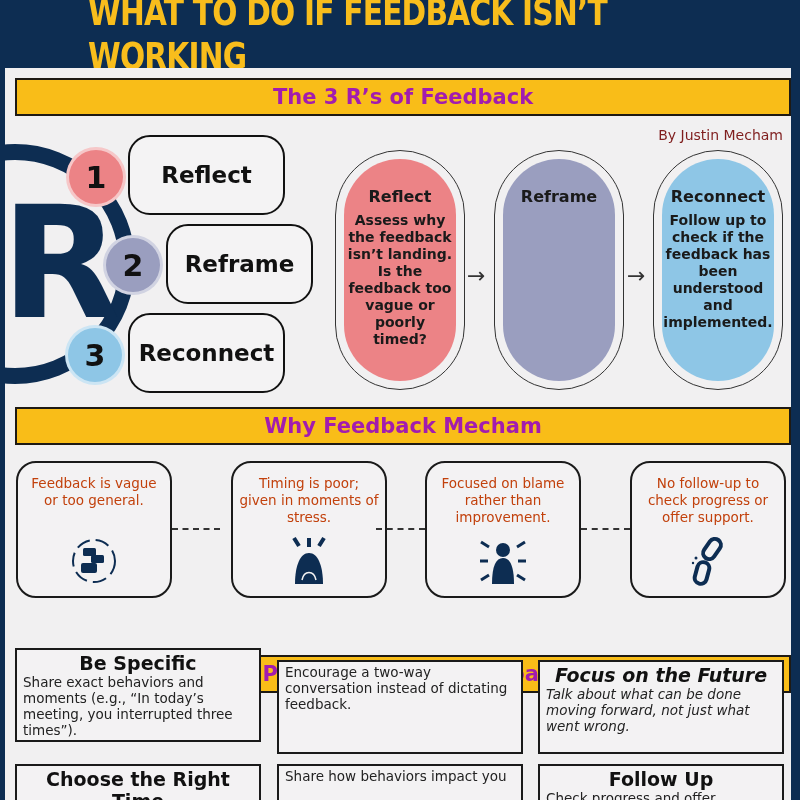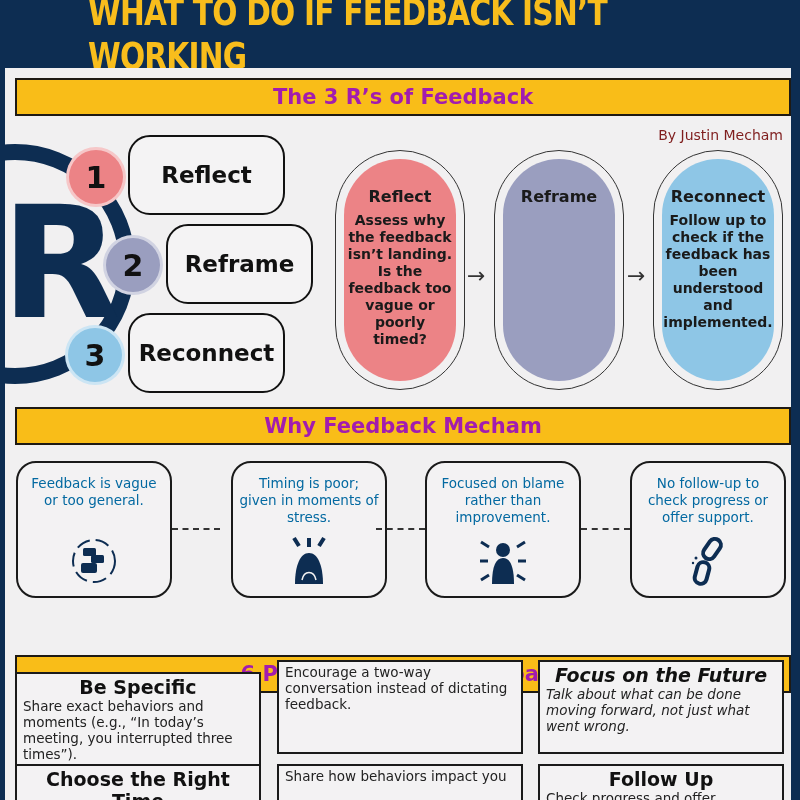--- a/index.html
+++ b/index.html
@@ -57,21 +57,21 @@
   .pill h3 { font-size: 16px; font-weight: bold; margin-bottom: 6px; }
   .pill p { font-size: 14px; line-height: 17px; padding: 0 2px; font-weight: bold; }
   .arrow { position: absolute; font-size: 22px; color: #333; }
 
   
   .fail-box {
     position: absolute; top: 461px; width: 156px; height: 137px;
     border: 2px solid #1a1a1a; border-radius: 20px; background: #f3f2f3;
     text-align: center; padding-top: 12px;
   }
-  .fail-box p { font-size: 13.5px; line-height: 17px; color: #0369a1; padding: 0 6px; }
+  .fail-box p { font-size: 13.5px; line-height: 17px; color: #c2410c; padding: 0 6px; }
   .fail-icon { position: absolute; left: 50%; bottom: 10px; transform: translateX(-50%); }
   .dash { position: absolute; top: 528px; height: 0; border-top: 2px dashed #333; }
 
   
   .prac {
     position: absolute; width: 246px; height: 94px;
     border: 2px solid #1a1a1a; background: #f3f2f3; padding: 2px 6px;
   }
   .prac h4 { font-size: 19px; font-weight: bold; text-align: center; color: #111; line-height: 22px; }
   .prac p { font-size: 13.5px; line-height: 16px; color: #222; }
@@ -158,21 +158,21 @@
     <svg class="fail-icon" width="40" height="50" viewBox="0 0 40 50">
       <rect x="18" y="2" width="12" height="22" rx="6" fill="none" stroke="#0d2d52" stroke-width="4" transform="rotate(35 24 13)"></rect>
       <rect x="8" y="26" width="12" height="22" rx="6" fill="none" stroke="#0d2d52" stroke-width="4" transform="rotate(15 14 37)"></rect>
       <circle cx="8" cy="22" r="1.5" fill="#0d2d52"></circle>
         <circle cx="5" cy="27" r="1.2" fill="#0d2d52"></circle>
     </svg>
   </div>
 
   <div class="banner" style="top:567px;margin-top:20px;">6 Practices to Fix Feedback</div>
 
-  <div class="prac" style="left:10px; top:604px;">
+  <div class="prac" style="left:10px; top:580px;">
     <h4>Be Specific</h4>
     <p>Share exact behaviors and moments (e.g., “In today’s meeting, you interrupted three times”).</p>
   </div>
   <div class="prac" style="left:272px; top:592px;">
     <p>Encourage a two-way conversation instead of dictating feedback.</p>
   </div>
   <div class="prac" style="left:533px; top:592px;font-style:italic;">
     <h4>Focus on the Future</h4>
     <p>Talk about what can be done moving forward, not just what went wrong.</p>
   </div>

